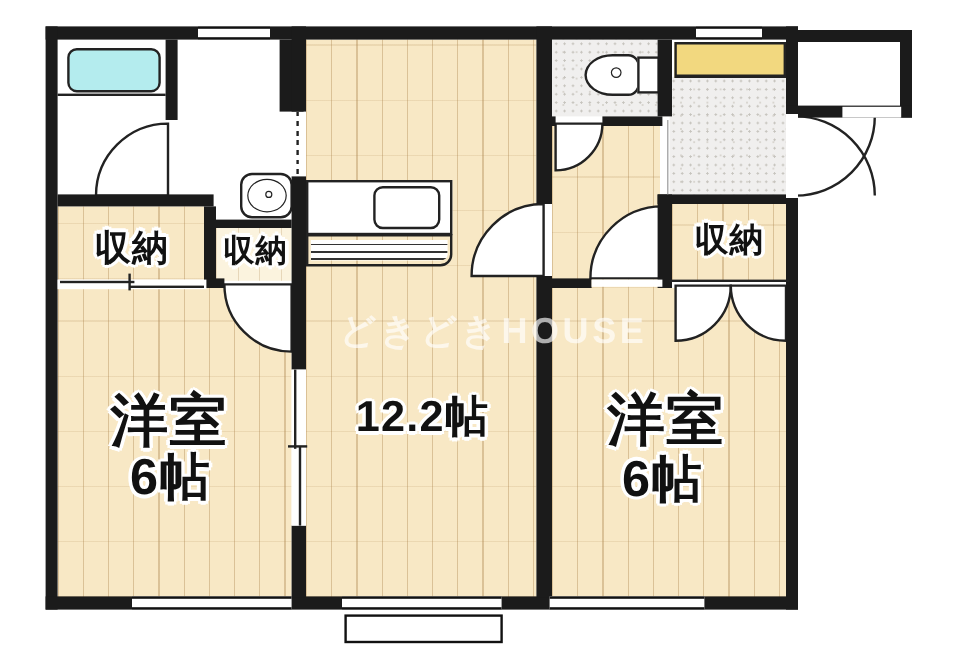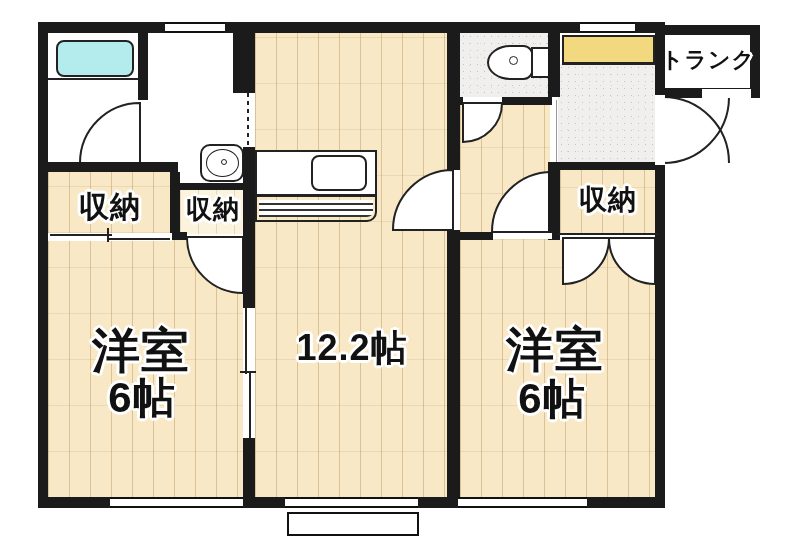--- a/index.html
+++ b/index.html
@@ -142,17 +142,17 @@
   <div class="label" style="left:142px;top:398px;font-size:42px;">6帖</div>
 
   <div class="label" style="left:555px;top:350px;font-size:48px;">洋室</div>
   <div class="label" style="left:552px;top:399px;font-size:42px;">6帖</div>
 
   <div class="label" style="left:110px;top:207px;font-size:30px;">収納</div>
   <div class="label" style="left:213px;top:209px;font-size:26px;">収納</div>
   <div class="label" style="left:608px;top:200px;font-size:28px;">収納</div>
 
   <div class="label" style="left:708px;top:60px;font-size:22px;text-align:center;line-height:1.35;">
-    <span style="display:block;">トランク</span>
   </div>
 
+  <div class="watermark" style="left:283px;top:256px;font-size:30px;">どきどきHOUSE</div>
 
 </div>
 
 </body></html>

